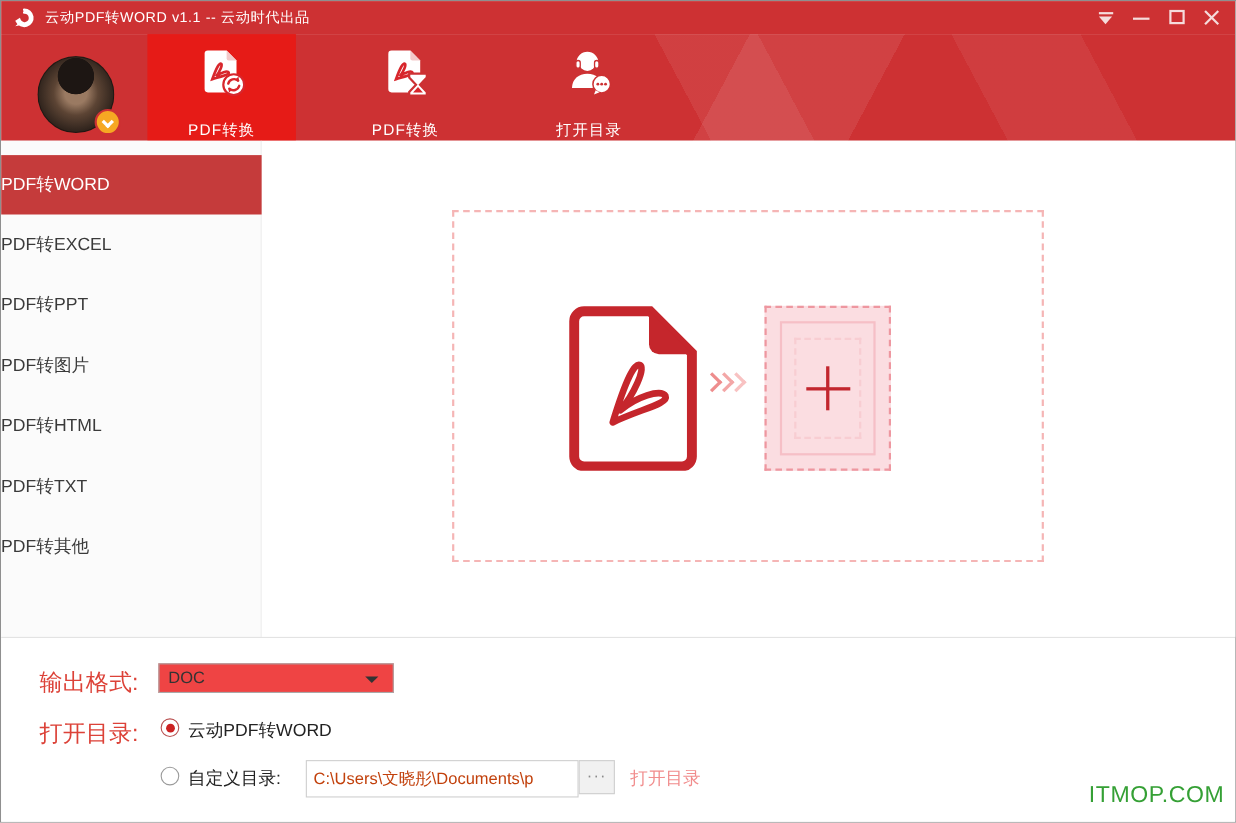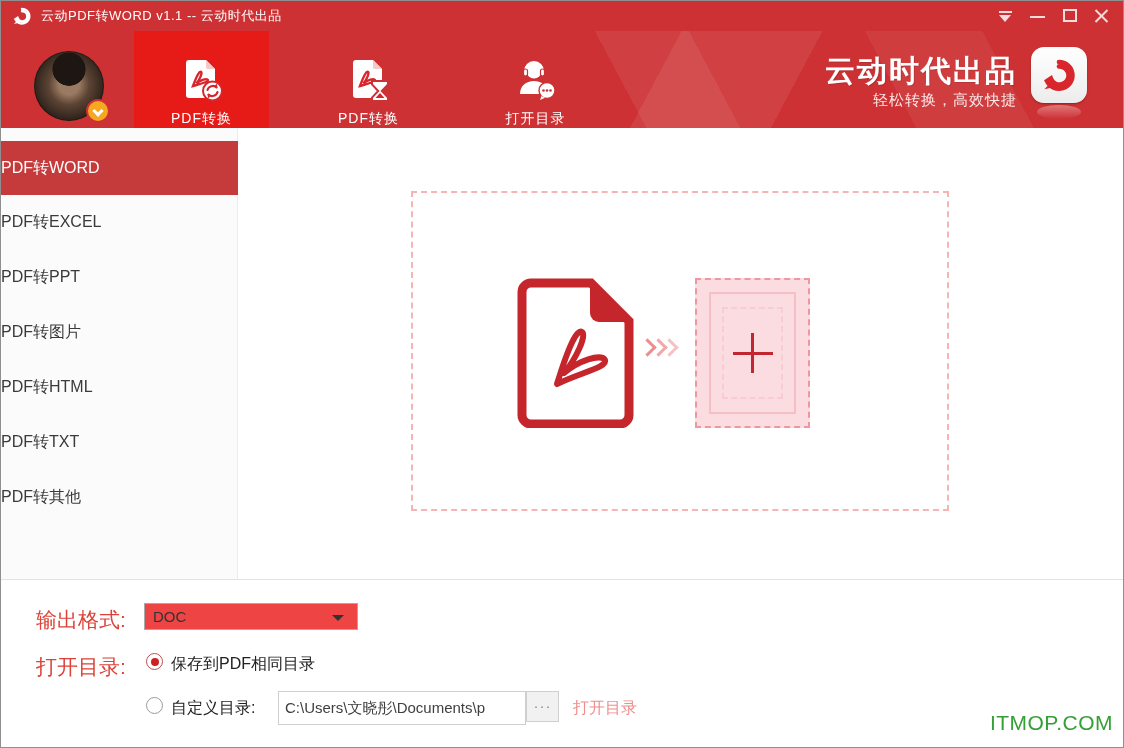--- a/index.html
+++ b/index.html
@@ -48,21 +48,21 @@
     position:absolute; right:-6px; bottom:-2px; width:24px; height:24px; border-radius:50%;
     background:#f6a823; border:2px solid #cd3133;
   }
   .avatar-badge .chev {
     position:absolute; left:6px; top:6px; width:8px; height:8px;
     border-left:3px solid #fff; border-bottom:3px solid #fff; transform:rotate(-45deg);
   }
   .tabs { position:absolute; left:133px; top:0; height:97px; display:flex; }
   .tab {
     width:135px; height:97px; margin-right:32px; cursor:pointer;
-    display:flex; flex-direction:column; align-items:center; justify-content:flex-end;
+    display:flex; flex-direction:column; align-items:center; justify-content:space-between;
     padding-top:11px;
   }
   .tab.active { background:#e61b17; }
   .tab .tab-icon { width:48px; height:48px; }
   .tab .tab-label { color:#fff; font-size:14px; margin-top:6px; letter-spacing:1px; }
 
   .brand { position:absolute; right:36px; top:16px; display:flex; align-items:flex-start; }
   .brand-text { text-align:right; margin-right:14px; margin-top:8px; }
   .brand-title { color:#fff; font-size:30px; font-weight:bold; letter-spacing:2px; line-height:32px;
     text-shadow:1px 1px 0 rgba(0,0,0,.12); }
@@ -132,21 +132,21 @@
     border:1px solid #9b9b9b; background:#fff; cursor:pointer;
   }
   .radio.checked { border-color:#b95050; }
   .radio.checked::after { content:""; position:absolute; left:3.5px; top:3.5px; width:8px; height:8px;
     border-radius:50%; background:#cc2222; }
   .r1 { left:145px; top:73px; } .r2 { left:145px; top:117px; }
   .opt-label { position:absolute; color:#222; font-size:16px; cursor:pointer; }
   .opt1 { left:170px; top:74px; } .opt2 { left:170px; top:118px; }
   .dir-input {
     position:absolute; left:277px; top:111px; width:248px; height:31px;
-    border:1px solid #cfcfcf; color:#404040; font-size:15px; padding:16px 6px;
+    border:1px solid #cfcfcf; color:#c2410c; font-size:15px; padding:16px 6px;
     font-family:"Liberation Sans","DejaVu Sans",sans-serif; background:#fff;
   }
   .browse-btn {
     position:absolute; left:525px; top:111px; width:33px; height:31px;
     background:#f1f1f1; border:1px solid #cfcfcf; color:#8a8a8a;
     font-size:15px; line-height:27px; text-align:center; cursor:pointer; letter-spacing:1px;
   }
   .open-dir { position:absolute; left:572px; top:118px; color:#f18d8d; font-size:16px; cursor:pointer; }
   .watermark { position:absolute; right:10px; bottom:14px; color:#35a035; font-size:21px; letter-spacing:.5px; }
 </style>
@@ -221,32 +221,20 @@
           <circle cx="35" cy="34.5" r="8" fill="#ffffff" stroke="#cd3133" stroke-width="1.4"></circle>
           <path d="M29.5 40l-1.5 4 5-2.2z" fill="#ffffff"></path>
           <circle cx="31.5" cy="34.5" r="1.3" fill="#cd3133"></circle>
           <circle cx="35" cy="34.5" r="1.3" fill="#cd3133"></circle>
           <circle cx="38.5" cy="34.5" r="1.3" fill="#cd3133"></circle>
         </svg>
         <span class="tab-label">打开目录</span>
       </div>
     </div>
 
-    <div class="brand">
-      <div class="brand-text">
-        <div class="brand-title">云动时代出品</div>
-        <div class="brand-sub">轻松转换，高效快捷</div>
-      </div>
-      <div class="brand-appicon">
-        <svg width="40" height="40" viewBox="0 0 24 24">
-          <path d="M12 4.2a8 8 0 1 1-7.2 11.4l2.3-1.5A5.5 5.5 0 1 0 12 6.8" fill="none" stroke="#d8262c" stroke-width="2.8" stroke-linecap="round"></path>
-          <path d="M3.2 20.6l4.4-4.6 2.6 3.1z" fill="#d8262c"></path>
-        </svg>
-      </div>
-    </div>
   </div>
 
   <div class="main">
     <div class="sidebar">
       <div class="side-item active" style="top:13px">
           <span>PDF转WORD</span>
         </div>
       <div class="side-item" style="top:67px">
           <span>PDF转EXCEL</span>
         </div>
@@ -290,21 +278,21 @@
 
   <div class="bottombar">
     <span class="bb-label fmt-label">输出格式:</span>
     <div class="select">
       <span>DOC</span>
       <span class="caret"></span>
     </div>
 
     <span class="bb-label dir-label">打开目录:</span>
     <div class="radio checked r1"></div>
-    <span class="opt-label opt1">保存到PDF相同目录</span>
+    <span class="opt-label opt1">云动PDF转WORD</span>
 
     <div class="radio r2"></div>
     <span class="opt-label opt2">自定义目录:</span>
     <input class="dir-input" type="text" value="C:\Users\文晓彤\Documents\p" style="">
     <div class="browse-btn">···</div>
     <span class="open-dir">打开目录</span>
 
     <span class="watermark">ITMOP.COM</span>
   </div>
 

